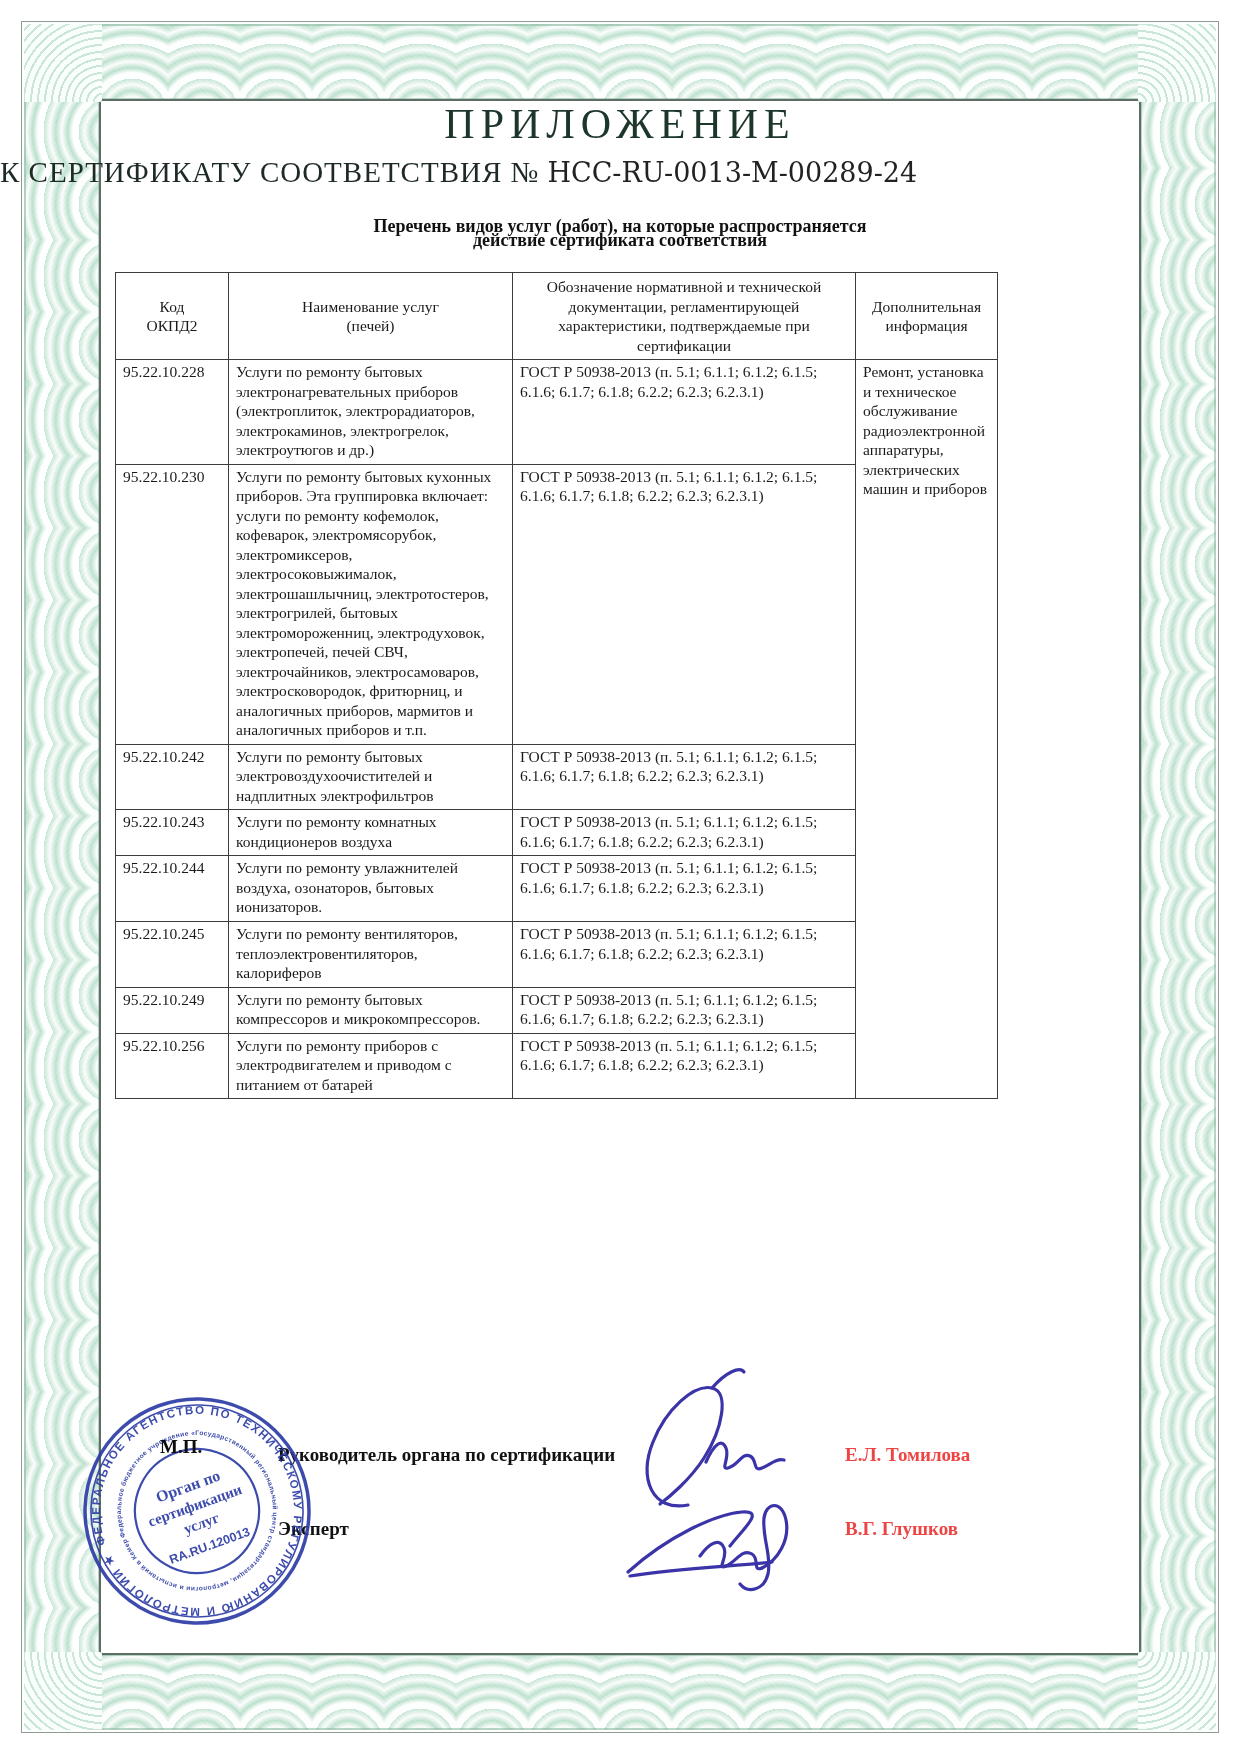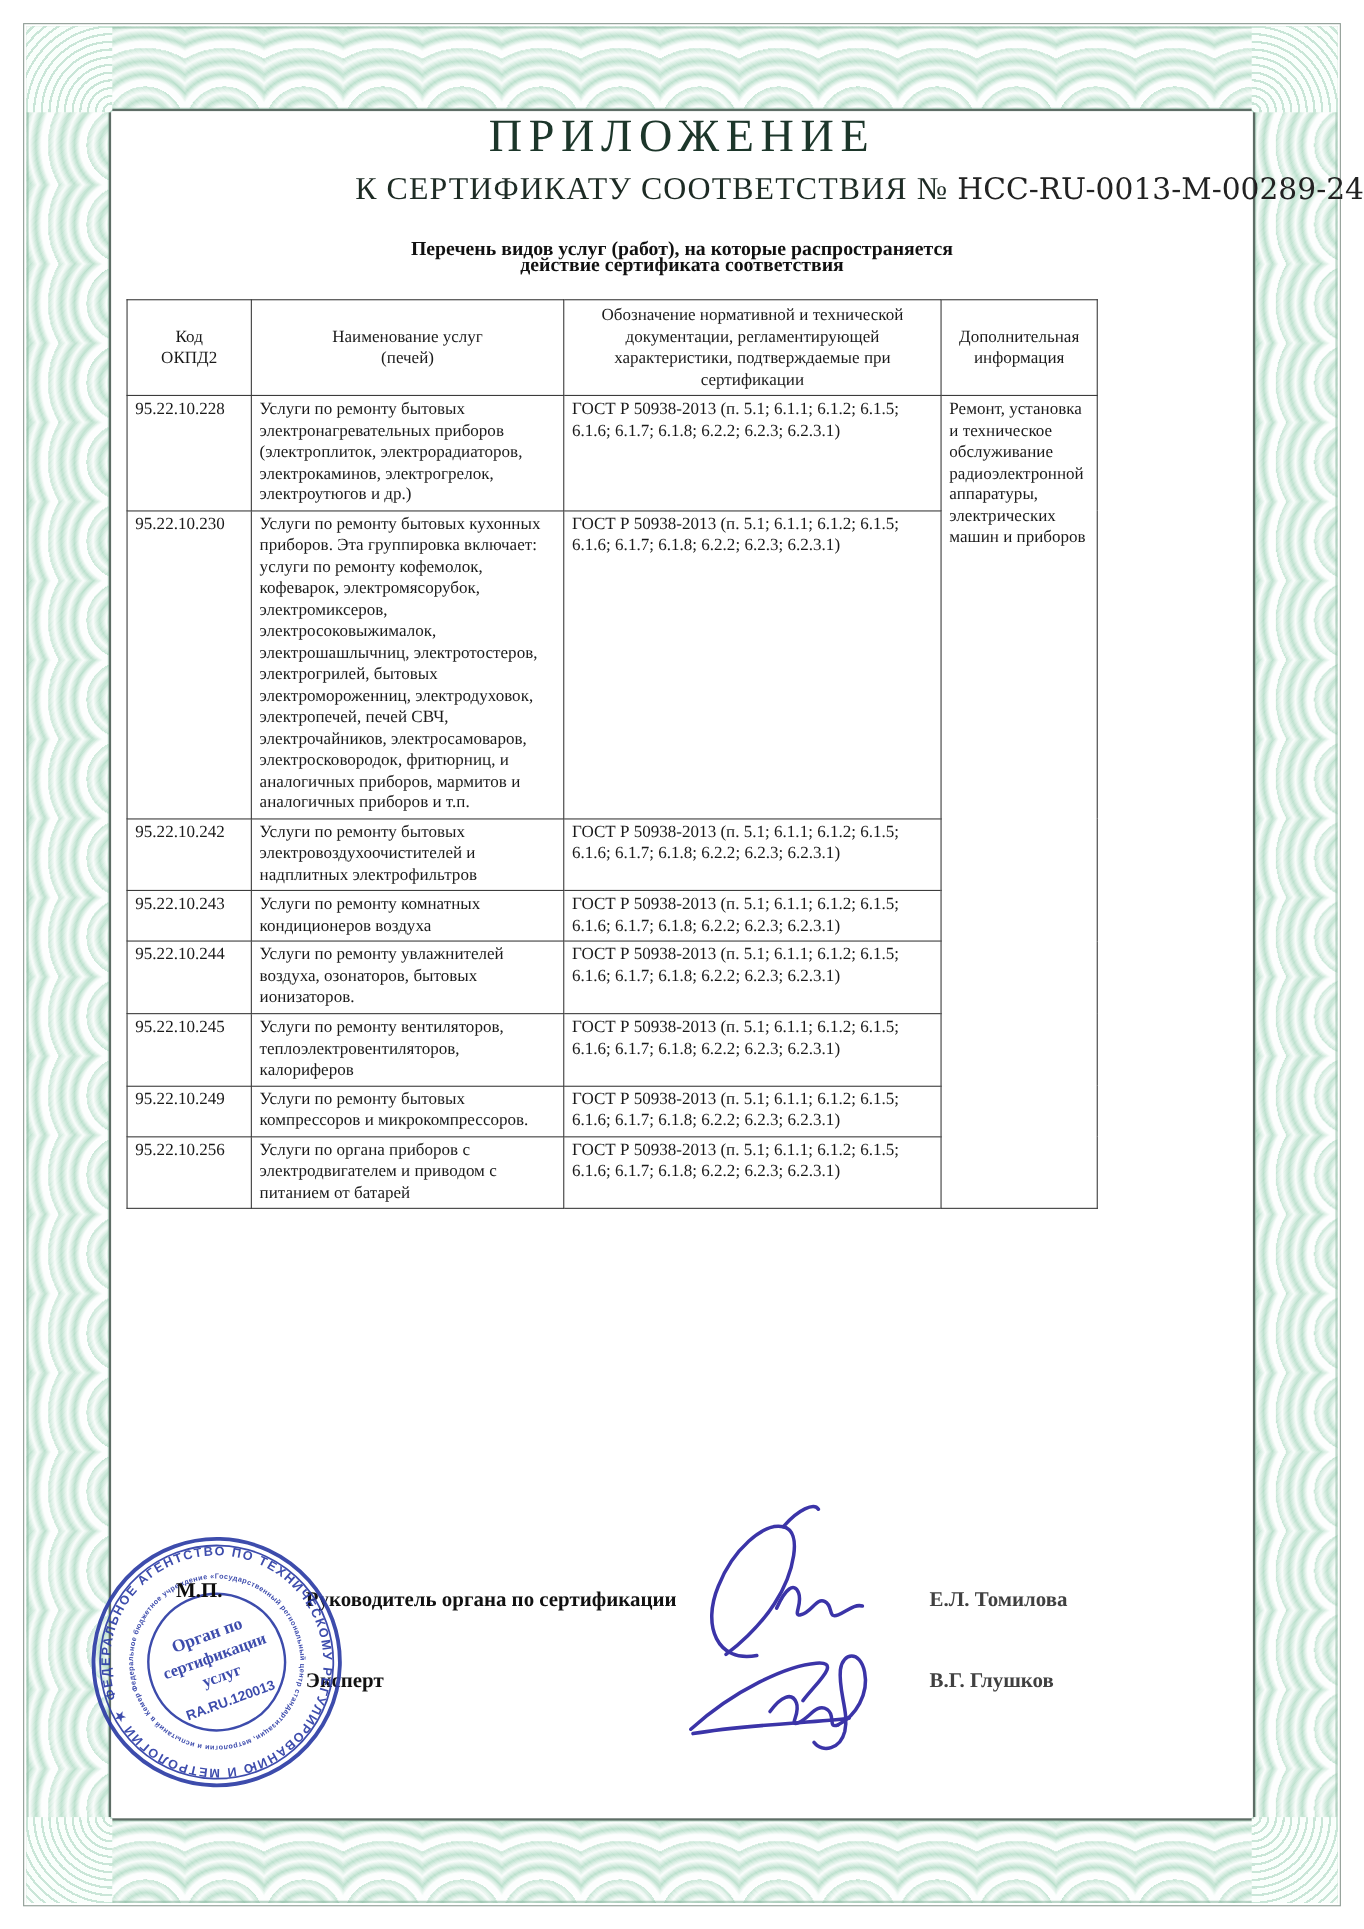--- a/index.html
+++ b/index.html
@@ -34,41 +34,41 @@
   .corner.tl{top:24px;left:24px;background-image:repeating-radial-gradient(circle at 100% 100%, rgba(150,205,178,.45) 0 2px, rgba(250,255,252,.9) 2px 7px);}
   .corner.tr{top:24px;right:24px;background-image:repeating-radial-gradient(circle at 0% 100%, rgba(150,205,178,.45) 0 2px, rgba(250,255,252,.9) 2px 7px);}
   .corner.bl{bottom:24px;left:24px;background-image:repeating-radial-gradient(circle at 100% 0%, rgba(150,205,178,.45) 0 2px, rgba(250,255,252,.9) 2px 7px);}
   .corner.br{bottom:24px;right:24px;background-image:repeating-radial-gradient(circle at 0% 0%, rgba(150,205,178,.45) 0 2px, rgba(250,255,252,.9) 2px 7px);}
   .outer-line{position:absolute;inset:21px;border:1px solid #8d9b93;pointer-events:none;}
   .inner-line{position:absolute;inset:99px;border:2px solid #5e6d66;pointer-events:none;}
 
   
   .doc-title{position:absolute;top:100px;left:0;width:100%;text-align:center;
     font-size:42px;letter-spacing:6px;color:#1c362a;font-weight:500;}
-  .cert-line{position:absolute;top:156px;left:0;width:100%;text-align:right;
+  .cert-line{position:absolute;top:156px;left:0;width:100%;text-align:left;
     font-size:29px;letter-spacing:1px;color:#1d2b24;}
   .cert-line .cert-number{font-family:"DejaVu Serif", serif;font-size:27px;letter-spacing:0;color:#222;}
   .desc{position:absolute;left:0;width:100%;text-align:center;font-weight:bold;font-size:18px;color:#111;}
   .desc1{top:216px;font-family:Liberation Serif, serif;} .desc2{top:230px;}
 
   
   table.services{position:absolute;left:115px;top:272px;width:882px;border-collapse:collapse;
     table-layout:fixed;font-size:15.5px;line-height:1.26;}
   table.services th, table.services td{border:1.6px solid #3c3c3c;vertical-align:top;padding:2px 7px 4px 7px;}
   table.services th{font-weight:normal;text-align:center;vertical-align:middle;white-space:pre-line;
     font-size:15.5px;padding:4px 0;height:70px;}
   .w-code{width:113px;} .w-name{width:284px;} .w-gost{width:343px;} .w-add{width:142px;}
   td.col-code{text-align:left;padding-left:9px;padding-top:3px;}
   td.col-name{text-align:left;}
   td.col-gost{text-align:left;}
   td.col-add{text-align:left;margin-top:11px;}
 
   
   .sig-label{position:absolute;font-weight:bold;font-size:19px;color:#111;}
-  .sig-name{position:absolute;font-weight:bold;font-size:19px;color:#404040;}
+  .sig-name{position:absolute;font-weight:bold;font-size:19px;color:#ef4444;}
   .lbl1{left:278px;top:1444px;} .nm1{left:845px;top:1444px;}
   .lbl2{left:278px;top:1518px;} .nm2{left:845px;top:1518px;text-align:center;}
   .mp-mark{position:absolute;left:160px;top:1436px;font-weight:bold;font-size:19px;color:#0d0d0d;z-index:6;}
 
   .stamp-wrap{position:absolute;left:52px;top:1366px;width:290px;height:290px;z-index:5;opacity:.92;}
   .sign-overlay{position:absolute;left:0;top:0;width:1240px;height:1754px;pointer-events:none;z-index:4;}
 </style>
 </head>
 <body>
 
@@ -139,21 +139,21 @@
         <td class="col-name">Услуги по ремонту вентиляторов, теплоэлектровентиляторов, калориферов</td>
         <td class="col-gost">ГОСТ Р 50938-2013 (п. 5.1; 6.1.1; 6.1.2; 6.1.5; 6.1.6; 6.1.7; 6.1.8; 6.2.2; 6.2.3; 6.2.3.1)</td>
       </tr>
       <tr>
         <td class="col-code">95.22.10.249</td>
         <td class="col-name">Услуги по ремонту бытовых компрессоров и микрокомпрессоров.</td>
         <td class="col-gost">ГОСТ Р 50938-2013 (п. 5.1; 6.1.1; 6.1.2; 6.1.5; 6.1.6; 6.1.7; 6.1.8; 6.2.2; 6.2.3; 6.2.3.1)</td>
       </tr>
       <tr>
         <td class="col-code">95.22.10.256</td>
-        <td class="col-name">Услуги по органа приборов с электродвигателем и приводом с питанием от батарей</td>
+        <td class="col-name">Услуги по ремонту приборов с электродвигателем и приводом с питанием от батарей</td>
         <td class="col-gost">ГОСТ Р 50938-2013 (п. 5.1; 6.1.1; 6.1.2; 6.1.5; 6.1.6; 6.1.7; 6.1.8; 6.2.2; 6.2.3; 6.2.3.1)</td>
       </tr>
     </tbody>
 </table>
 
 <div class="sig-label lbl1">Руководитель органа по сертификации</div>
 <div class="sig-name nm1">Е.Л. Томилова</div>
 <div class="sig-label lbl2">Эксперт</div>
 <div class="sig-name nm2">В.Г. Глушков</div>
 <div class="mp-mark">М.П.</div>

